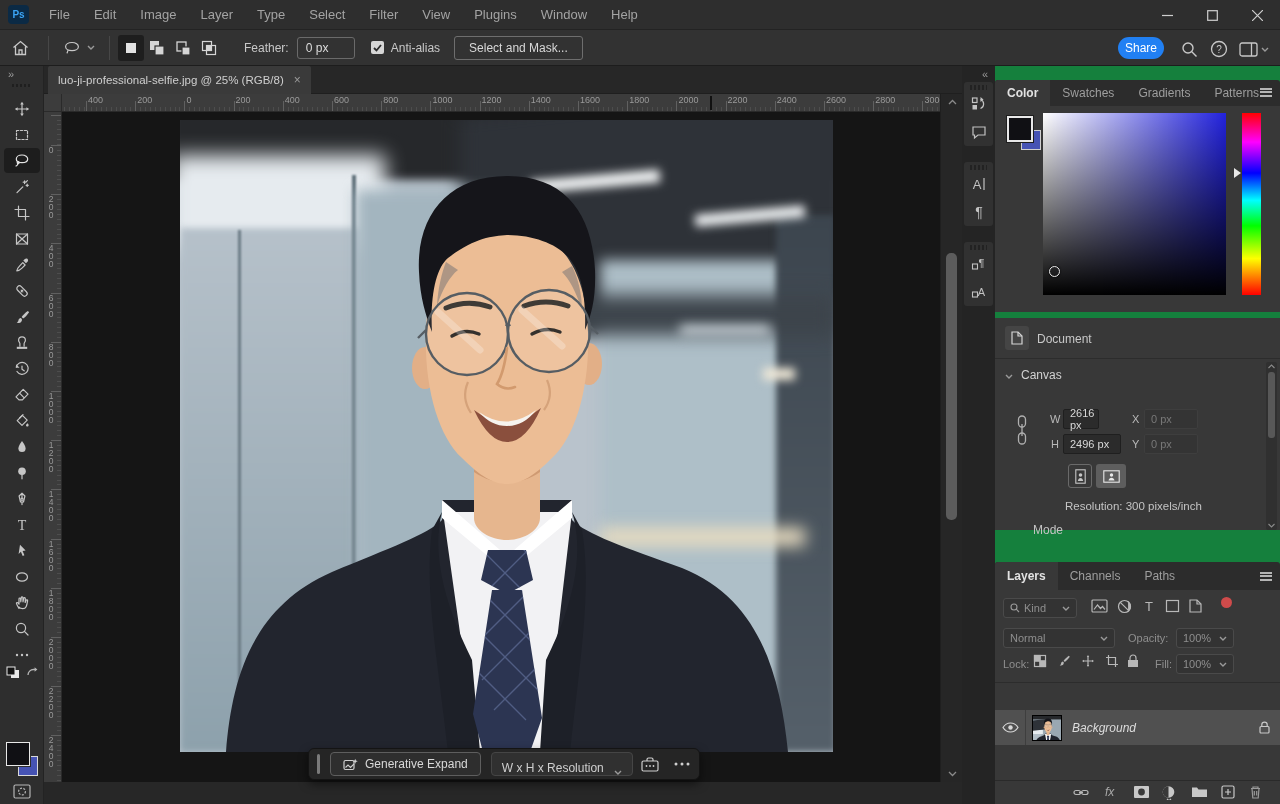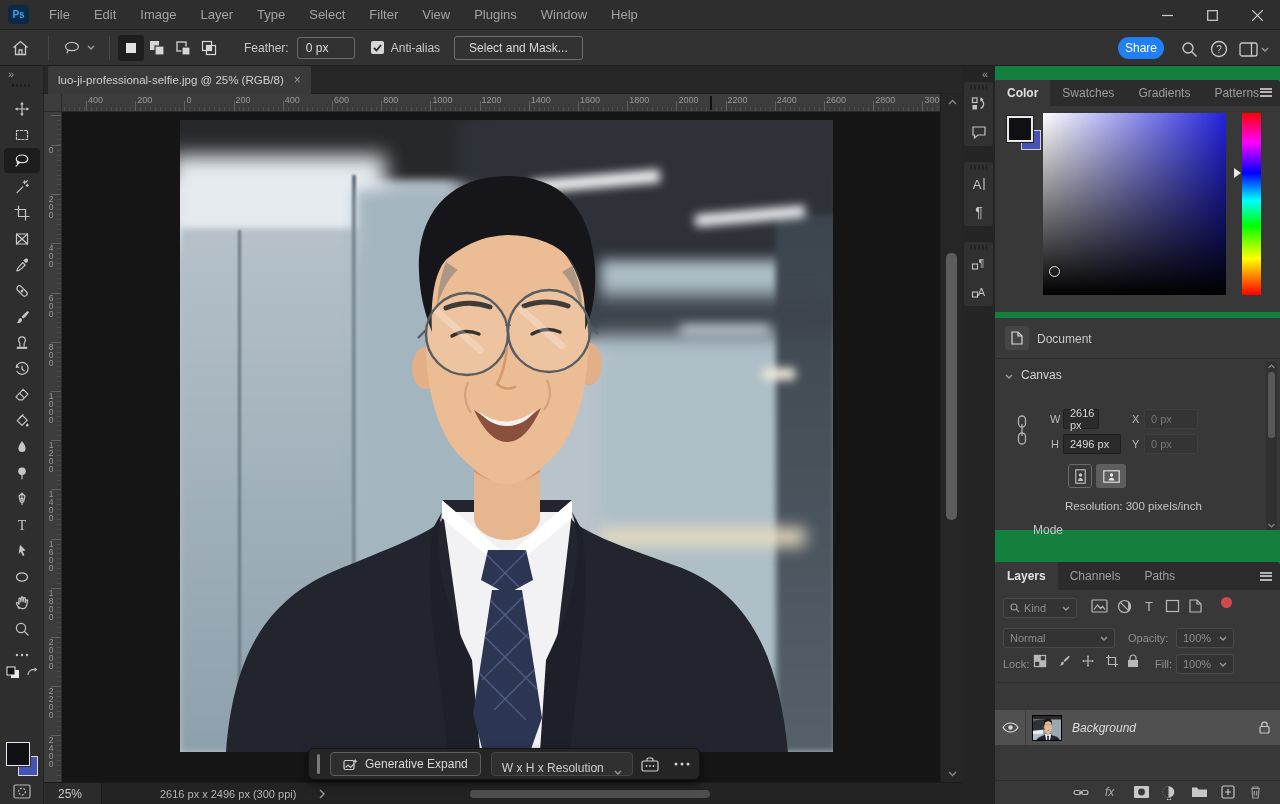--- a/index.html
+++ b/index.html
@@ -540,32 +540,20 @@
           </svg>
         </div>
       <div class="thumb"></div>
       <div class="scroll-arrow" style="bottom:0">
           <svg width="9" height="6">
             <path d="M1 1l3.5 3.5L8 1" stroke="#8a8a8a" fill="none" stroke-width="1.3"></path>
           </svg>
         </div>
     </div>
 
-    <div class="statusbar">
-      <div class="zoom-box">
-          <span>25%</span>
-        </div>
-      <span style="margin-left:58px">2616 px x 2496 px (300 ppi)</span>
-      <svg width="8" height="10" style="margin-left:22px">
-          <path d="M2 1l4 4-4 4" stroke="#9a9a9a" fill="none" stroke-width="1.4"></path>
-        </svg>
-      <div class="hscroll-track">
-        <div class="hscroll-thumb"></div>
-      </div>
-    </div>
 
     <div class="taskbar">
       <div class="tb-handle"></div>
       <div class="task-btn">
         <svg width="15" height="13">
             <rect x="1" y="2.5" width="10" height="9" rx="1.5" stroke="#cfcfcf" fill="none" stroke-width="1.2"></rect>
             <path d="M2.5 9.5 5 7l2.5 2.5 3.5-3.5" stroke="#cfcfcf" fill="none" stroke-width="1.1"></path>
             <path d="M12.2 0.8l.7 1.8 1.8.7-1.8.7-.7 1.8-.7-1.8-1.8-.7 1.8-.7z" fill="#cfcfcf"></path>
           </svg>
         <span>Generative Expand</span>

